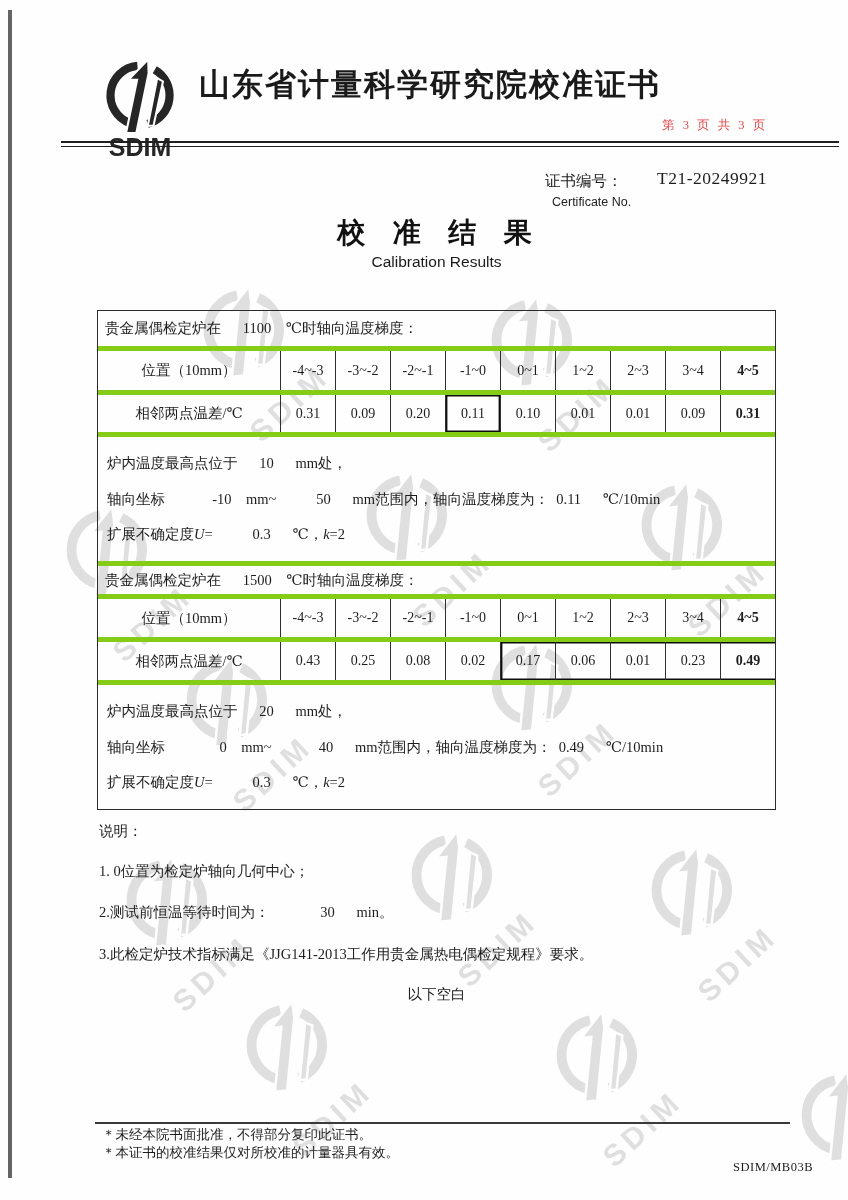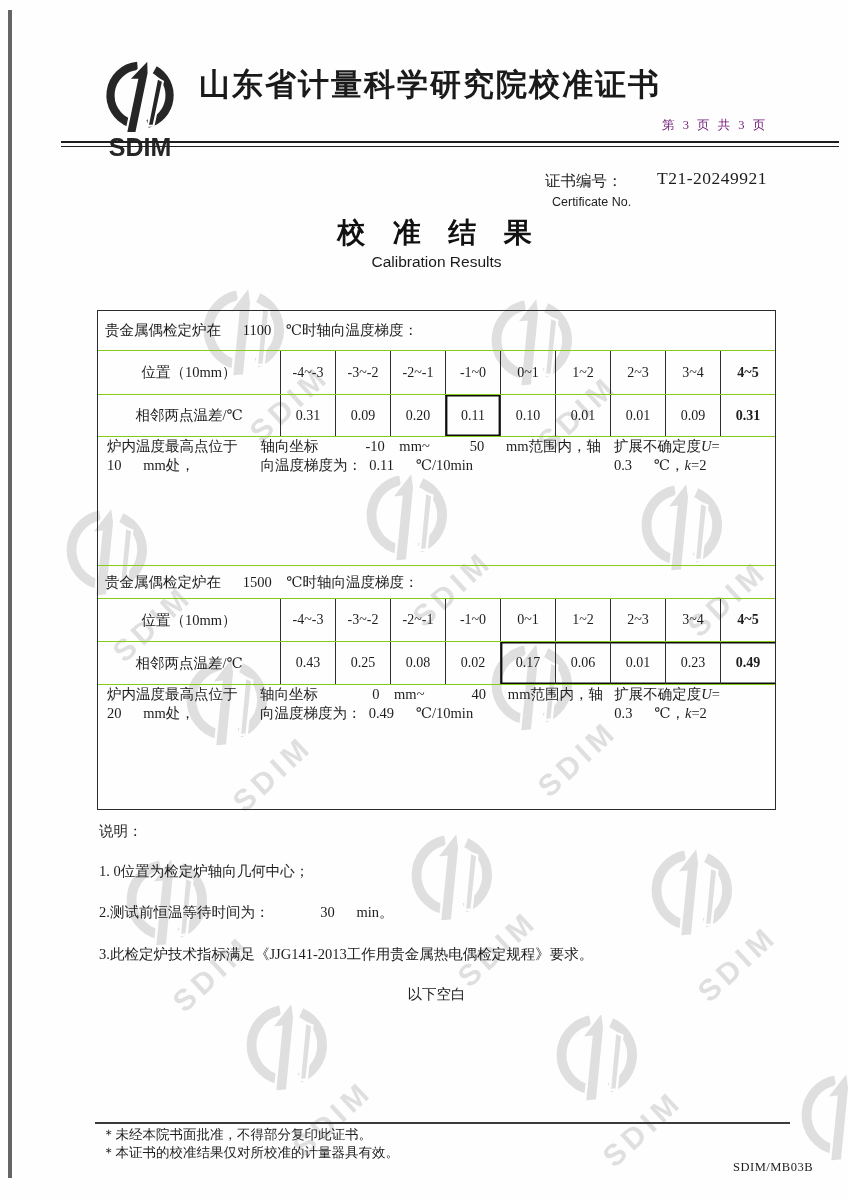--- a/index.html
+++ b/index.html
@@ -32,21 +32,21 @@
   .title-zh {
     position:absolute; left:130px; top:64px; width:600px; text-align:center;
     font-family:"Liberation Sans","DejaVu Sans",sans-serif;
     font-weight:bold; font-size:31px; letter-spacing:2px; color:#1a1a1a;
   }
   .title-en {
     position:absolute; left:130px; top:112px; width:600px; text-align:center;
     font-family:"Liberation Sans","DejaVu Sans",sans-serif;
     font-weight:bold; font-size:20px; color:#1a1a1a;
   }
-  .page-info { position:absolute; left:662px; top:117px; font-size:12.5px; letter-spacing:2.5px; color:#701a75; }
+  .page-info { position:absolute; left:662px; top:117px; font-size:12.5px; letter-spacing:2.5px; color:#ef4444; }
   .header-rule { position:absolute; left:61px; top:141px; width:778px; height:6px;
     border-top:2.5px solid #1f1f1f; border-bottom:1.2px solid #1f1f1f; }
 
   
   .cert-label { position:absolute; left:545px; top:171px; font-size:15.5px; }
   .cert-value { position:absolute; left:657px; top:168px; font-size:17.5px; letter-spacing:.5px; }
   .cert-label-en { position:absolute; left:552px; top:195px; font-size:12.5px; font-family:"Liberation Sans","DejaVu Sans",sans-serif; color:#222; }
 
   .main-title {
     position:absolute; left:97px; top:214px; width:679px; text-align:center;
@@ -56,32 +56,32 @@
   .main-title-en {
     position:absolute; left:97px; top:253px; width:679px; text-align:center;
     font-family:"Liberation Sans","DejaVu Sans",sans-serif; font-size:15.5px; color:#1a1a1a;
   }
 
   
   .results-box {
     position:absolute; left:97px; top:310px; width:679px; height:500px;
     border:1.5px solid #2b2b2b; display:flex; flex-direction:column; background:transparent;
   }
-  .brow { border-bottom:1px solid #84cc16; flex-shrink:0; }
+  .brow { border-bottom:5px solid #84cc16; flex-shrink:0; }
   .brow:last-child { border-bottom:none; }
   .intro-row { display:flex; align-items:center; padding-left:7px; font-size:14.5px; white-space:pre-wrap; }
   .trow { display:flex; }
   .tlabel { width:183px; border-right:1px solid #2f2f2f; display:flex; align-items:center; justify-content:center; font-size:14.5px; }
   .tcells { flex:1; display:flex; }
   .tcells .cell { flex:1; border-right:1px solid #2f2f2f; display:flex; align-items:center; justify-content:center; font-size:14px; }
   .tcells .cell:last-child { border-right:none;font-weight:bold; }
   #t1v .cell:nth-child(4) { box-shadow:inset 0 0 0 1.4px #0e0e0e; }
   #t2v .cell:nth-child(n+5) { box-shadow:inset 0 2px 0 -0.6px #0e0e0e, inset 0 -2px 0 -0.6px #0e0e0e; }
   #t2v .cell:nth-child(5) { box-shadow:inset 0 2px 0 -0.6px #0e0e0e, inset 0 -2px 0 -0.6px #0e0e0e, inset 2px 0 0 -0.6px #0e0e0e; }
-  .btext { display:flex; flex-direction:row; justify-content:space-evenly; padding:0 9px; font-size:14.5px; white-space:pre-wrap; }
+  .btext { display:flex; flex-direction:column; justify-content:space-evenly; padding:0 9px; font-size:14.5px; white-space:pre-wrap; }
   .it { font-style:italic; }
 
   
   .note { position:absolute; left:99px; font-size:14.5px; white-space:pre-wrap; }
   .blank-below { position:absolute; left:97px; top:985px; width:679px; text-align:center; font-size:14.5px; }
 
   
   .footer-rule { position:absolute; left:95px; top:1122px; width:695px; height:1.5px; background:#3a3a3a; }
   .footnote { position:absolute; left:102px; font-size:13.5px; white-space:pre-wrap; }
   .form-code { position:absolute; left:733px; top:1160px; font-size:12.5px; letter-spacing:.5px; }

